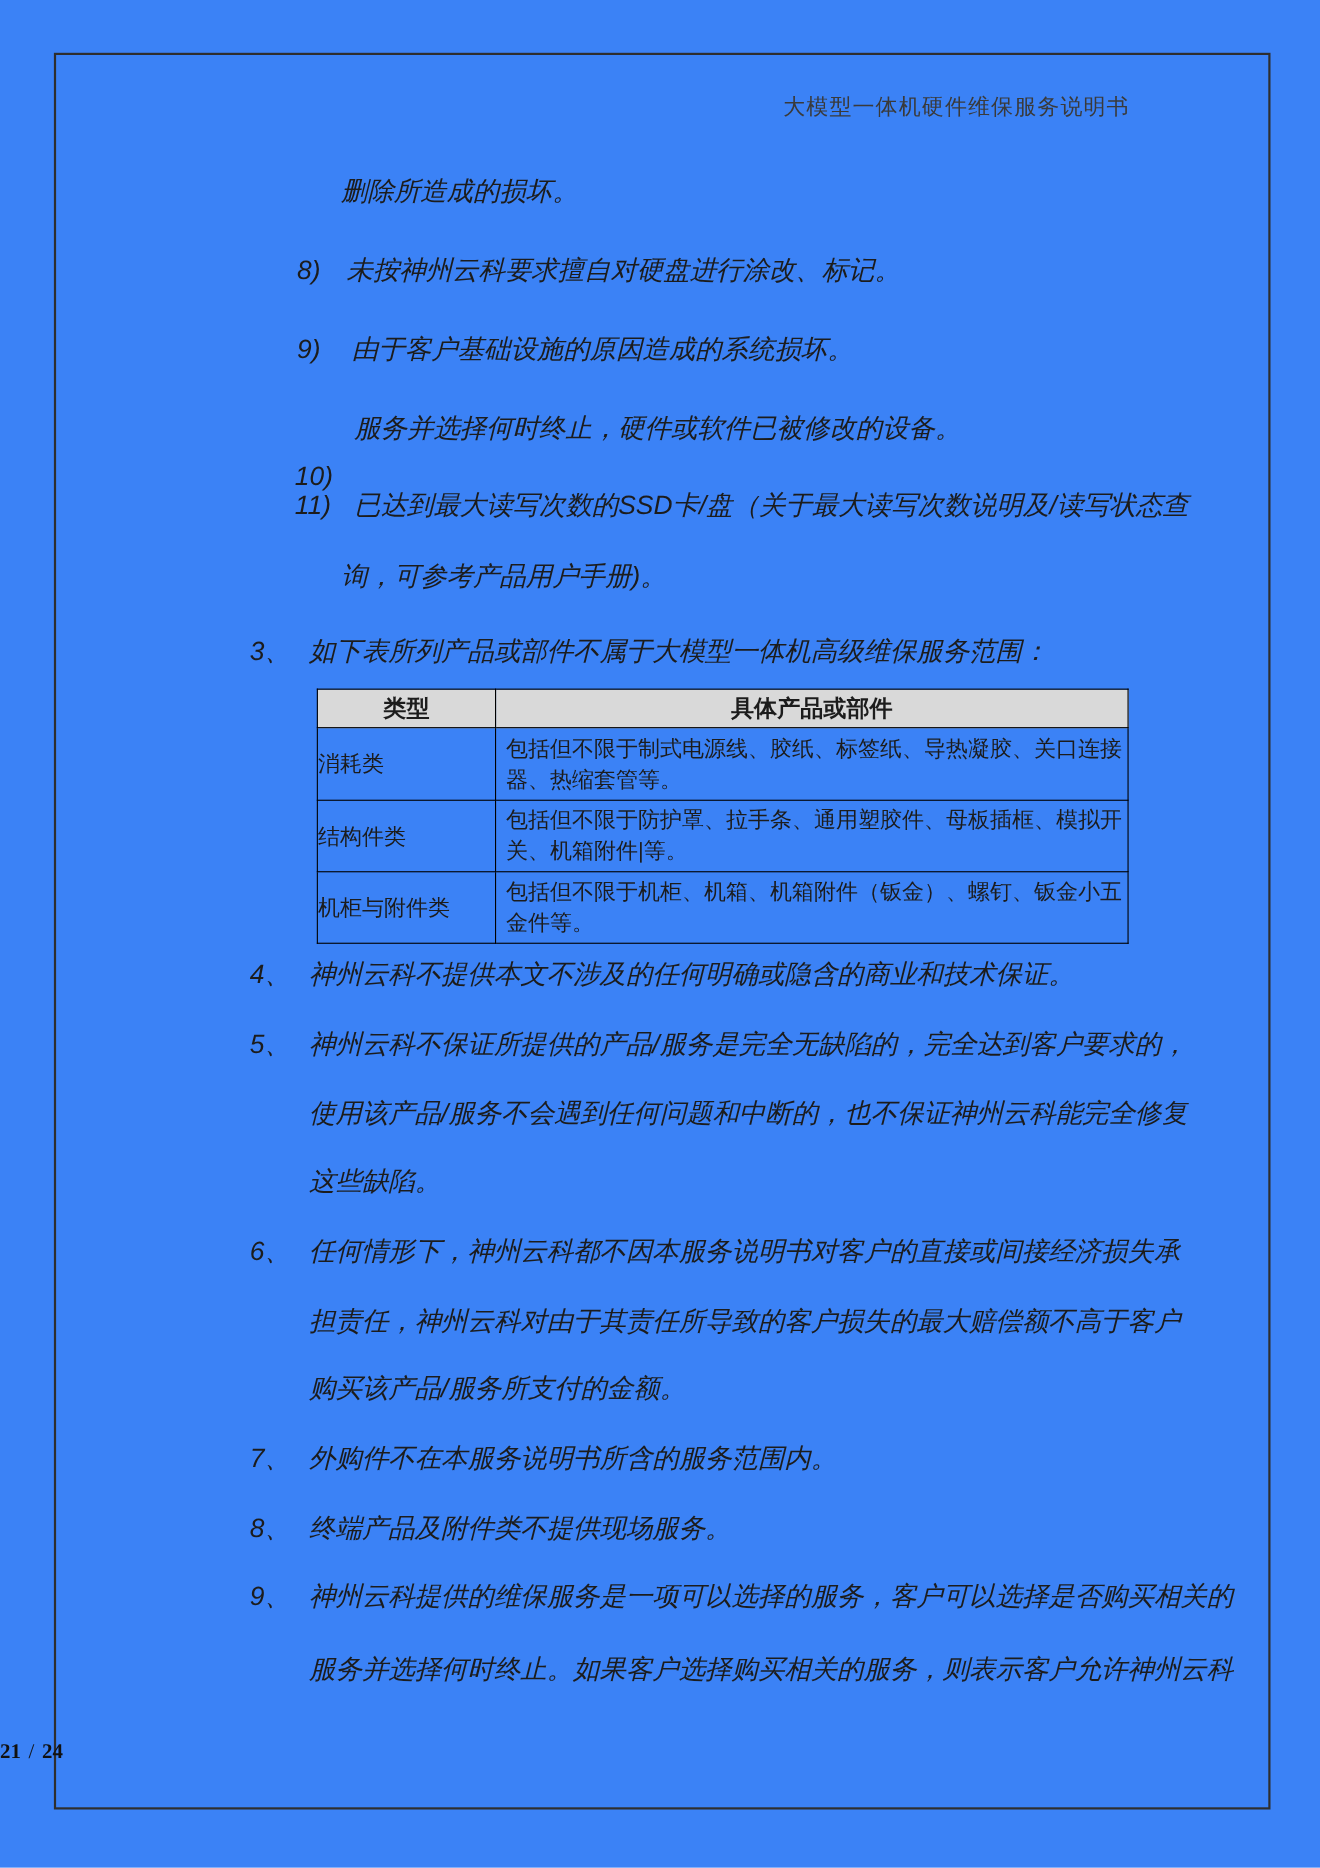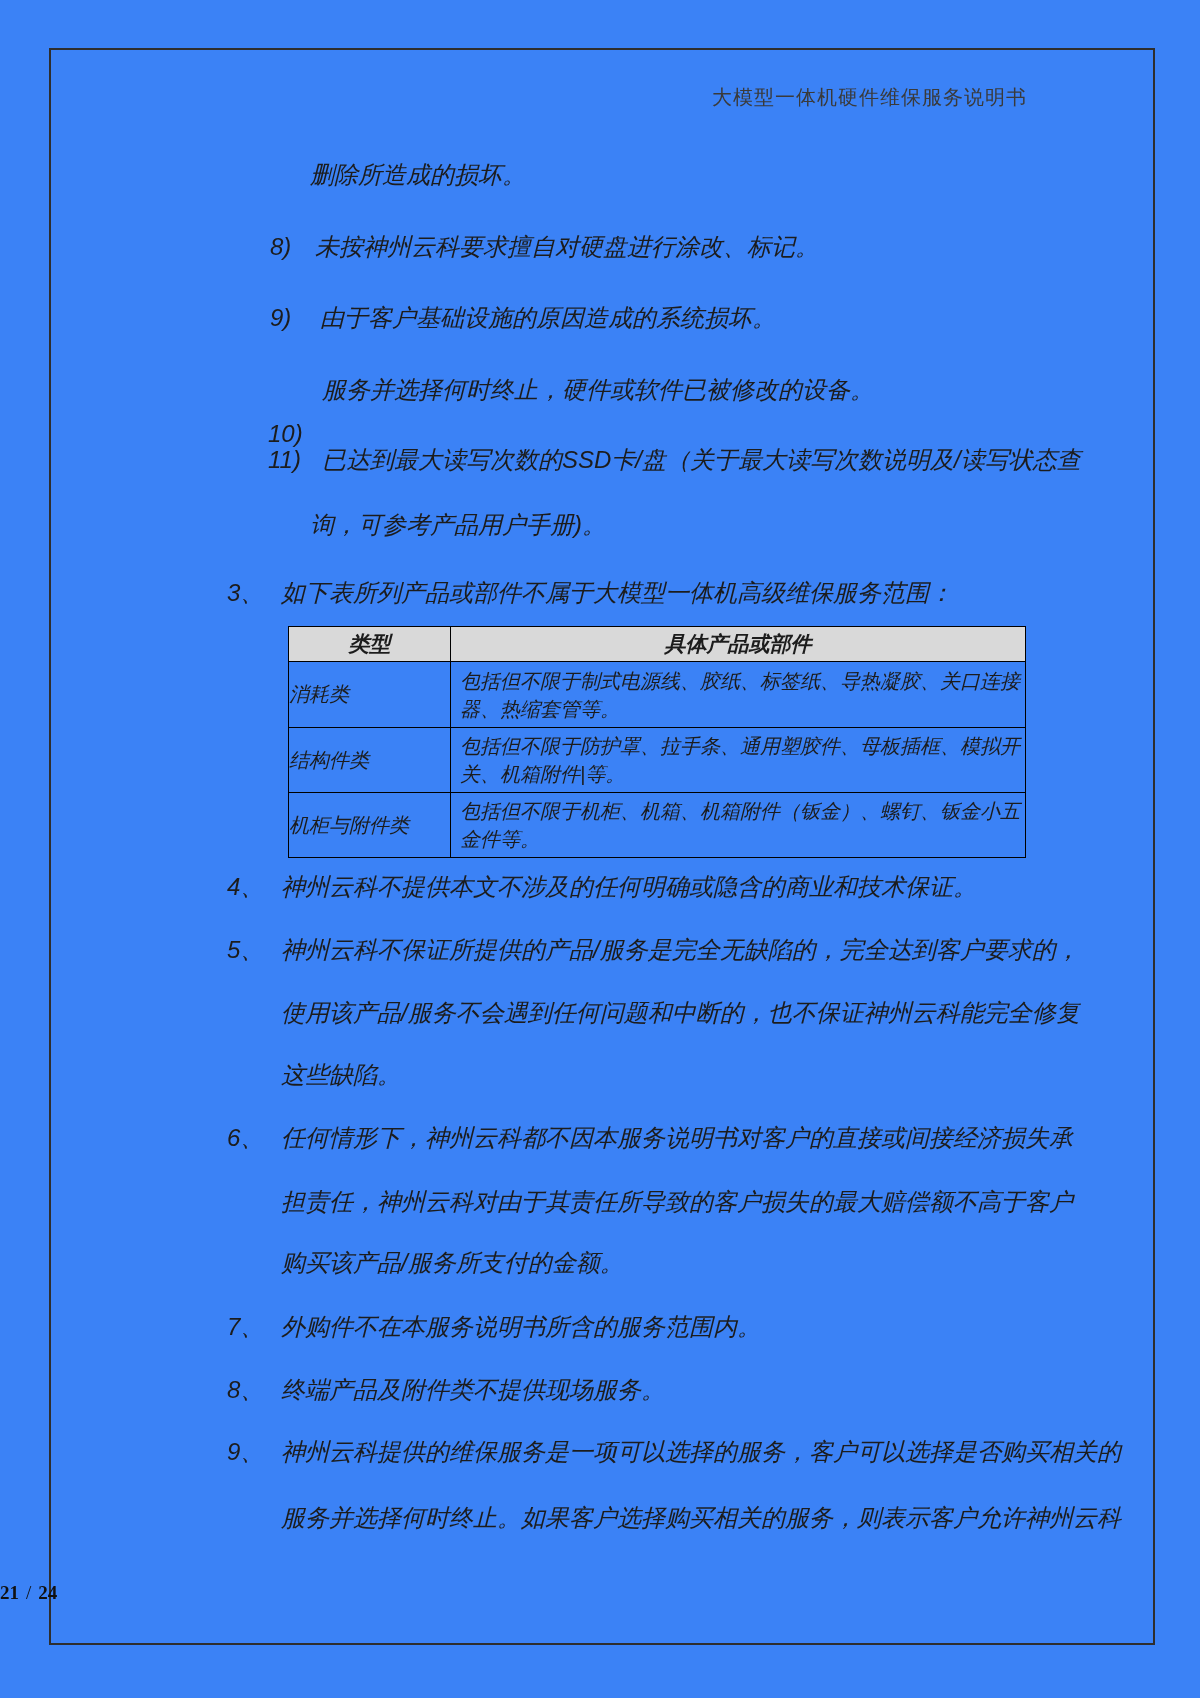--- a/index.html
+++ b/index.html
@@ -4,21 +4,21 @@
 <style>
   html,body{margin:0;padding:0;background:#ffffff;}
   .page{position:relative;width:1200px;height:1698px;background:#3b82f6;overflow:hidden;
         font-family:"Liberation Sans","DejaVu Sans",sans-serif;color:#1c1c1c;}
   .pborder{position:absolute;left:49px;top:48px;width:1106px;height:1597px;
            border:2px solid #2e2e2e;box-sizing:border-box;}
   .hdr{position:absolute;top:84px;right:173px;font-family:"Liberation Serif","DejaVu Serif",serif;
        font-size:20px;color:#3a3a3a;letter-spacing:1px;white-space:nowrap;}
   .t{position:absolute;font-size:24px;line-height:28px;white-space:nowrap;color:#1c1c1c;font-style:italic;}
   .tbl{position:absolute;left:288px;top:626px;width:738px;border-collapse:collapse;
-       table-layout:fixed;font-size:20px;color:#1c1c1c;font-style:italic;}
+       table-layout:fixed;font-size:20px;color:#1c1c1c;}
   .tbl th,.tbl td{border:1.5px solid #000;box-sizing:border-box;}
   .tbl th{height:35px;background:#d9d9d9;font-weight:bold;text-align:center;font-size:21px;}
   .tbl td.c1{width:162px;padding-left:0;vertical-align:middle;text-align:left;}
   .tbl td.c2{width:576px;padding:4px 8px 4px 9px;vertical-align:middle;}
   .tbl td.c2 .cellline{line-height:28px;white-space:nowrap;}
   .r1 td{height:66px;}
   .r2 td,.r3 td{height:60px;}
   .footer{position:absolute;top:1582px;left:0;width:1200px;text-align:left;
           font-family:"Liberation Serif","DejaVu Serif",serif;font-size:19px;color:#111;}
   .footer .num{font-weight:bold;}

